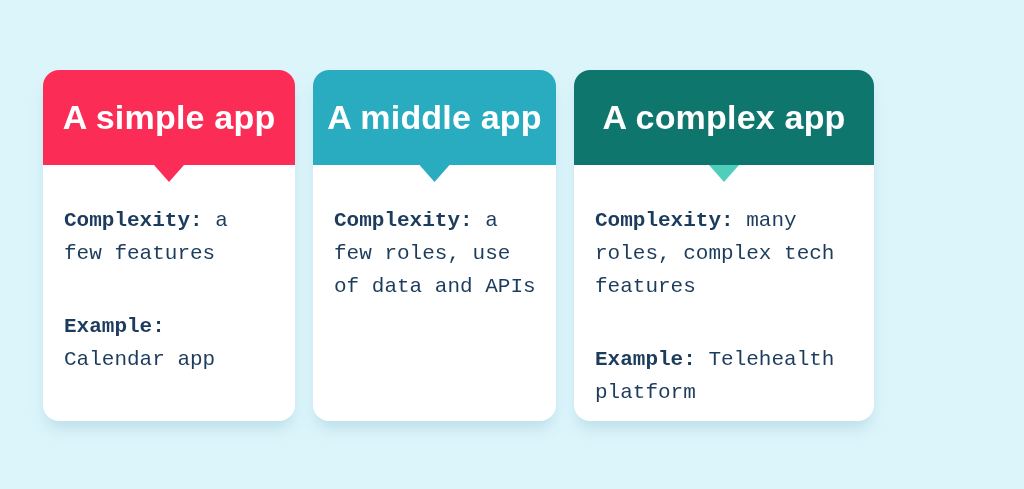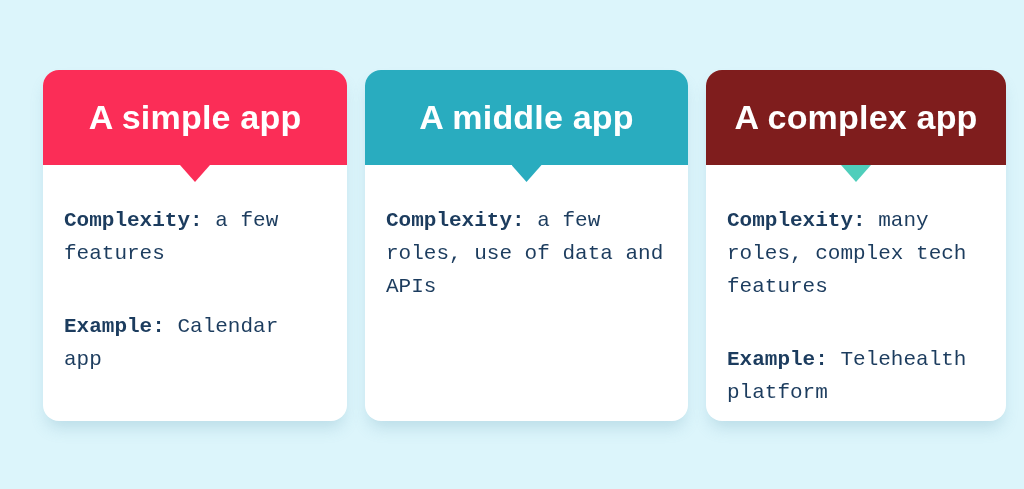--- a/index.html
+++ b/index.html
@@ -21,22 +21,22 @@
     gap: 18px;
   }
 
   .card {
     height: 351px;
     background: #ffffff;
     border-radius: 16px;
     box-shadow: 0 10px 16px -4px rgba(106, 163, 184, 0.30);
     overflow: visible;
   }
-  .card.w1 { width: 304px; }
-  .card.w2 { width: 323px; }
+  .card.w1 { width: 252px; }
+  .card.w2 { width: 243px; }
   .card.w3 { width: 300px; }
 
   .card-header {
     position: relative;
     height: 95px;
     border-radius: 16px 16px 0 0;
     display: flex;
     align-items: center;
     justify-content: center;
   }
@@ -91,21 +91,21 @@
       <div class="card-header" style="background: rgb(41, 172, 191);">
         <div class="card-title">A middle app</div>
         <div class="tail" style="background: rgb(41, 172, 191);"></div>
       </div>
       <div class="card-body">
         <p><strong>Complexity:</strong><span> a few roles, use of data and APIs</span></p>
       </div>
     </div>
 
     <div class="card w3">
-      <div class="card-header" style="background: #7f1d1d;">
+      <div class="card-header" style="background: #0f766e;">
         <div class="card-title">A complex app</div>
         <div class="tail" style="background: rgb(79, 206, 187);"></div>
       </div>
       <div class="card-body">
         <p><strong>Complexity:</strong><span> many roles, complex tech features</span></p>
         <p><strong>Example:</strong><span> Telehealth platform</span></p>
       </div>
     </div>
 
   </div>

